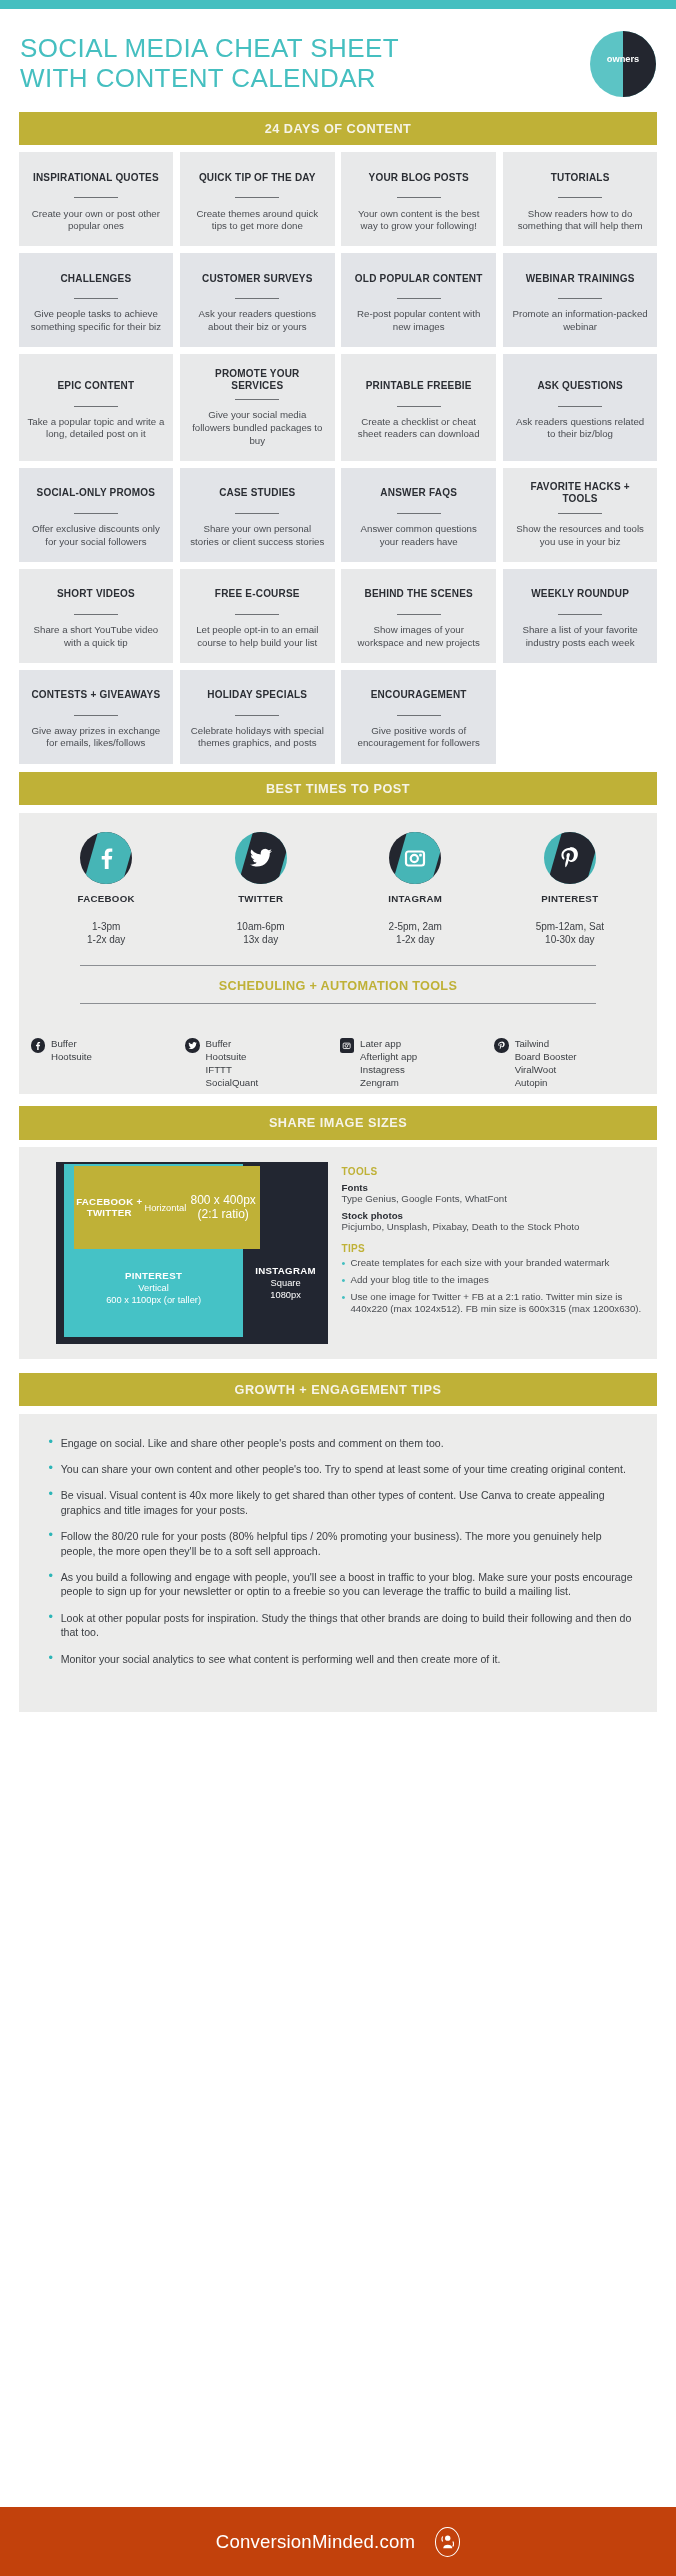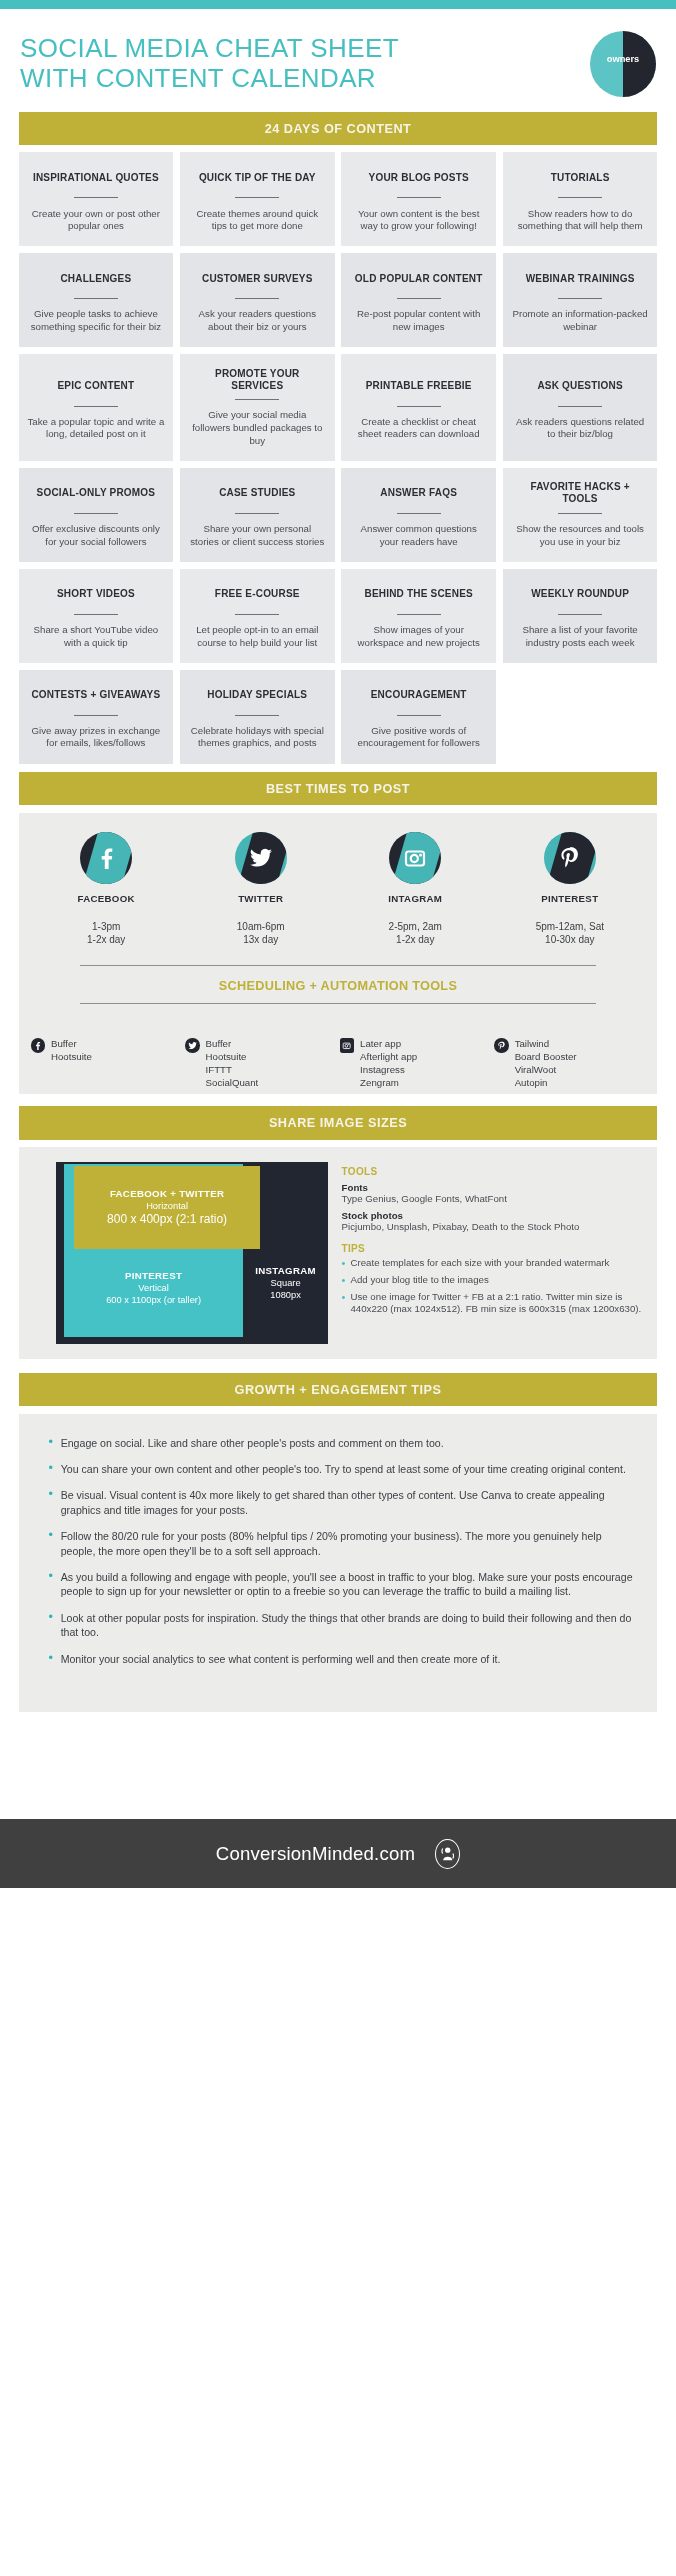--- a/index.html
+++ b/index.html
@@ -4,21 +4,21 @@
 <style>
   * { box-sizing: border-box; margin: 0; padding: 0; }
   html, body {
     width: 676px;
     background: #ffffff;
     font-family: "Liberation Sans", sans-serif;
   }
   .page {
     position: relative;
     width: 676px;
-    height: 1888px;
+    height: 2576px;
     background: #ffffff;
     overflow: hidden;
   }
 
   
   .top-rule {
     height: 8.5px;
     background: #45bfc0;
     width: 100%;
   }
@@ -243,21 +243,21 @@
     width: 179px; height: 173px;
     background: #45c2c6;
   }
   .box-gold {
     position: absolute;
     left: 42px; top: 3.4px;
     width: 186px; height: 83px;
     background: #bfb137;
     color: #ffffff;
     display: flex;
-    flex-direction: column;
+    flex-direction: row;
     align-items: center;
     justify-content: center;
     text-align: center;
   }
   .box-gold .l1 { font-size: 9.7px; font-weight: bold; letter-spacing: 0.3px; }
   .box-gold .l2 { font-size: 9.3px; margin-top: 1.7px; }
   .box-gold .l3 { font-size: 12px; margin-top: 0.8px; }
   .teal-label {
     position: absolute;
     left: 32px; top: 108px;
@@ -334,21 +334,21 @@
     line-height: 14.4px;
     color: #3d4045;
   }
 
   
   .footer {
     position: absolute;
     left: 0; bottom: 0;
     width: 100%;
     height: 69px;
-    background: #404040;
+    background: #c2410c;
     display: flex;
     align-items: center;
     justify-content: center;
     gap: 20px;
     margin-top: 43px;
   }
   .footer .brand {
     color: #ffffff;
     font-size: 18.6px;
     letter-spacing: 0.2px;

